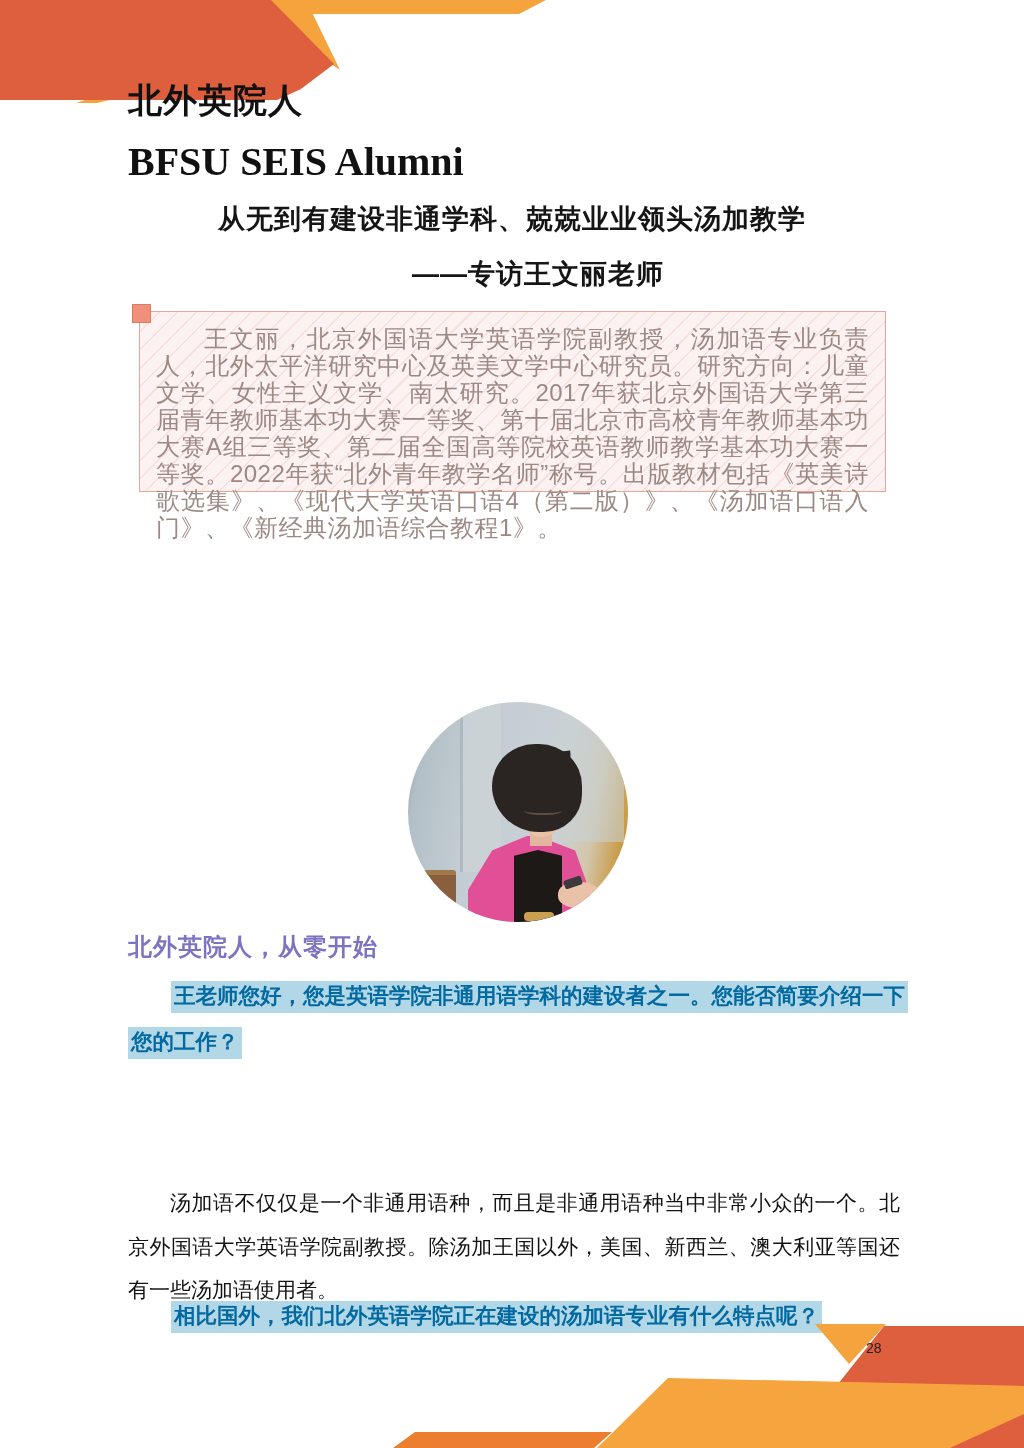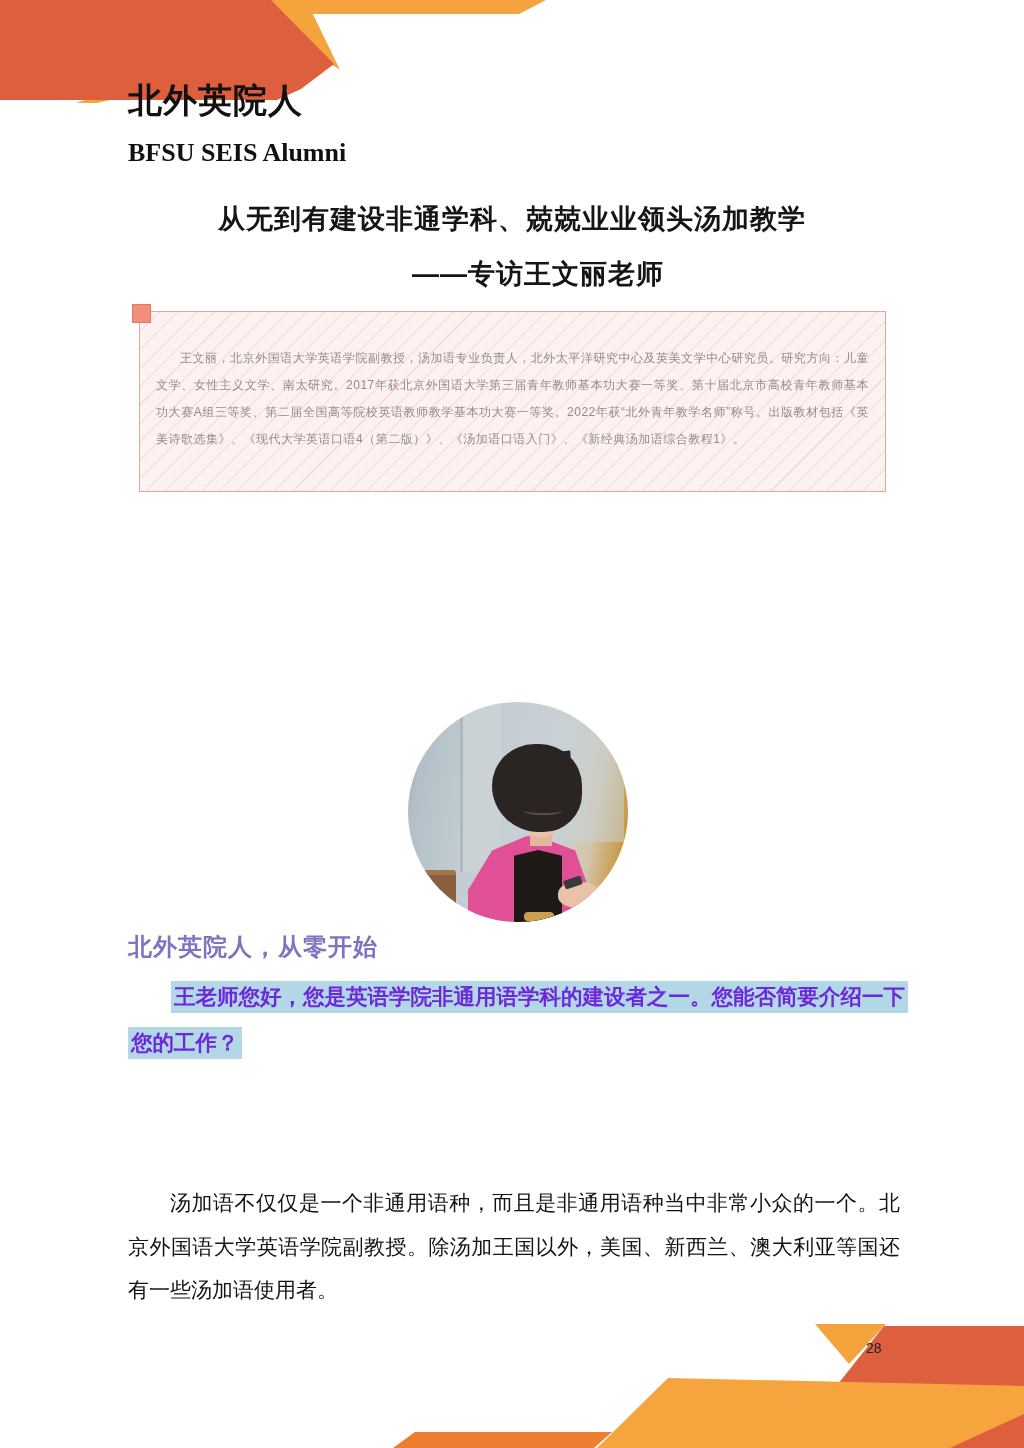--- a/index.html
+++ b/index.html
@@ -8,51 +8,51 @@
     background:#ffffff; overflow:hidden;
     font-family:"Liberation Sans","DejaVu Sans",sans-serif;
     color:#1a1a1a;
   }
   .abs { position:absolute; }
   svg.decor { position:absolute; left:0; display:block; }
 
   
   .brand { top:78px; left:128px; display:flex; align-items:baseline; gap:14px; z-index:5;flex-direction:column; }
   .brand-cn { font-size:34px; font-weight:bold; color:#111; letter-spacing:1px; }
-  .brand-en { font-family:"Liberation Serif","DejaVu Serif",serif; font-size:26px; font-weight:bold; color:#111; }
+  .brand-en { font-family:"Liberation Serif","DejaVu Serif",serif; font-size:40px; font-weight:bold; color:#111; }
 
   
   .title { left:0; width:1024px; text-align:center; font-weight:bold; font-size:27px; letter-spacing:1px; color:#151515; }
   .title1 { top:201px; }
   .title2 { top:256px;padding-left:26px; }
 
   
   .bio-box {
     top:311px; left:139px; width:747px; height:181px; box-sizing:border-box;
     border:1px solid #E9A49C; background:#FBF2F1;
     background-image:repeating-linear-gradient(135deg, rgba(231,162,154,0.22) 0 1.5px, rgba(0,0,0,0) 1.5px 13px);
     padding:13px 16px 0 16px;
   }
   .bio-text {
-    font-size:12px; line-height:27px; text-indent:2em; text-align:justify;
-    color:#9C8984; letter-spacing:0.5px;margin-top:20px;
+    font-size:24px; line-height:27px; text-indent:2em; text-align:justify;
+    color:#9C8984; letter-spacing:0.5px;
   }
   .bio-corner {
     top:304px; left:132px; width:17px; height:17px;
     background:#F0907B; border:1px solid #E07B60; z-index:3;
   }
 
   
   .body-p {
     left:128px; width:772px; font-family:"Liberation Serif","DejaVu Serif",serif;
     font-size:21px; line-height:43.5px; text-align:justify; text-indent:2em; color:#131313;
   }
   .q-p {
-    left:128px; width:778px; font-family:Liberation Serif, serif;
-    font-size:21.5px; line-height:46px; font-weight:bold; text-indent:2em; color:#6d28d9;
+    left:128px; width:778px; font-family:Liberation Mono, monospace;
+    font-size:21.5px; line-height:46px; font-weight:bold; text-indent:2em; color:#0369a1;
   }
   .hl {
     background:#B2D7E7; padding:4px 3px;
     -webkit-box-decoration-break:clone; box-decoration-break:clone;
   }
   .section-heading { top:931px; left:128px; font-size:24px; font-weight:bold; color:#7C74C1; letter-spacing:1px; }
 
   
   .photo { top:702px; left:408px; width:220px; height:220px; border-radius:50%; overflow:hidden;
     background:linear-gradient(100deg,#8f9aa3 0%,#b3bfc7 9%,#c2ccd2 30%,#c8d0d5 55%,#cbd1d4 66%,#d2c6ab 80%,#c9973f 93%,#e5bd70 100%);
@@ -122,20 +122,23 @@
   </div>
 
   <div class="abs section-heading">北外英院人，从零开始</div>
 
   <div class="abs q-p" style="top:974px">
     <span class="hl">王老师您好，您是英语学院非通用语学科的建设者之一。您能否简要介绍一下您的工作？</span>
   </div>
 
   <div class="abs body-p" style="top:1182px">汤加语不仅仅是一个非通用语种，而且是非通用语种当中非常小众的一个。北京外国语大学英语学院副教授。除汤加王国以外，美国、新西兰、澳大利亚等国还有一些汤加语使用者。</div>
 
+  <div class="abs q-p" style="top:1294px">
+    <span class="hl">相比国外，我们北外英语学院正在建设的汤加语专业有什么特点呢？</span>
+  </div>
 
   <svg class="decor" style="top:1320px" width="1024" height="128" viewBox="0 0 1024 128">
     <polygon points="884,6 1024,6 1024,128 936,128 838,64" fill="#DE5F3E"></polygon>
     <polygon points="815,4 886,4 849,44" fill="#F5A33C"></polygon>
     <polygon points="668,58 1024,66 1024,94 950,128 597,128" fill="#F5A43E"></polygon>
     <polygon points="415,112 612,112 594,128 393,128" fill="#ED7D2F"></polygon>
   </svg>
 
   <div class="abs page-num">28</div>
 

